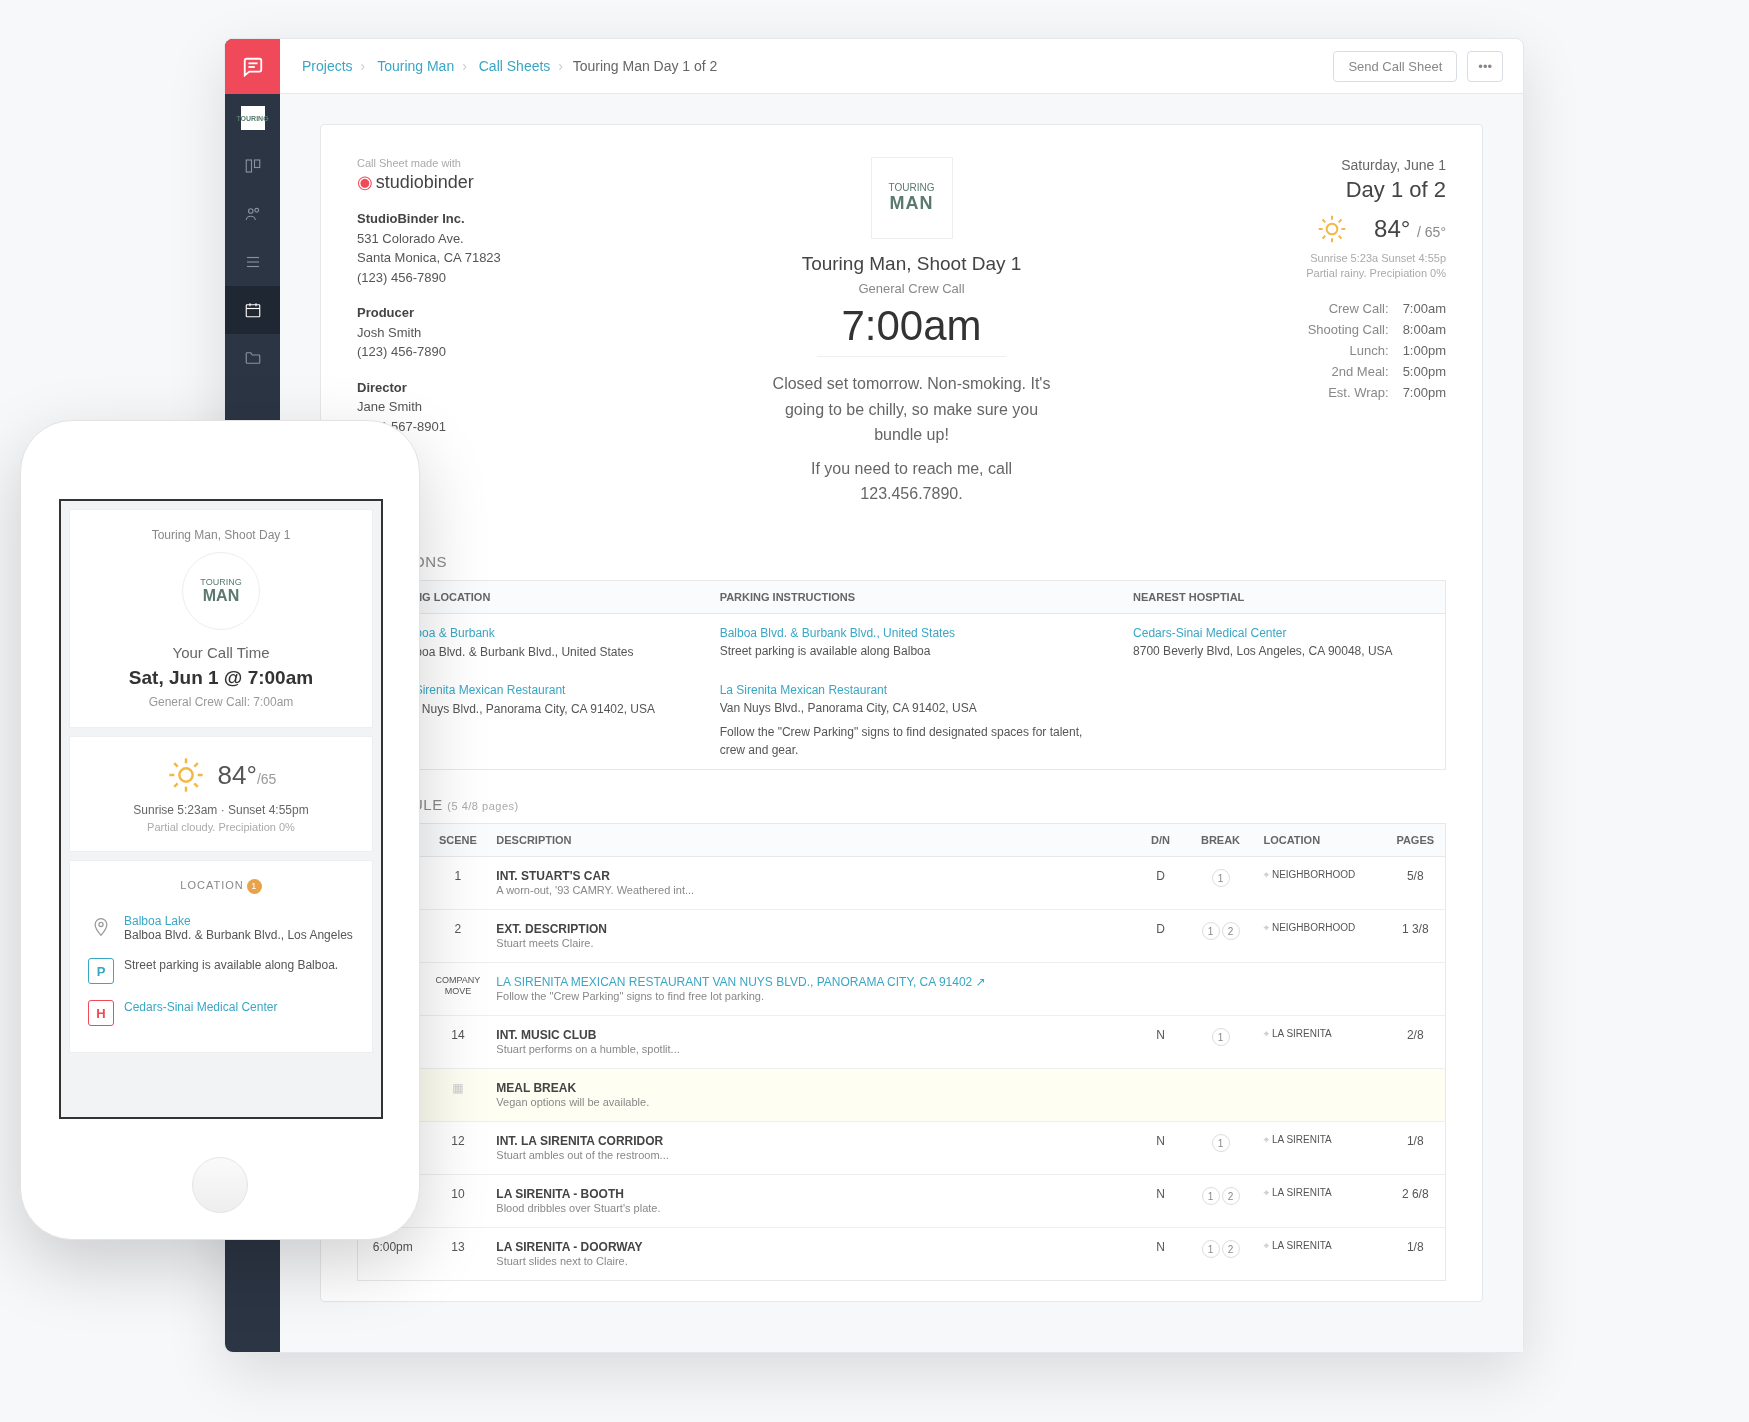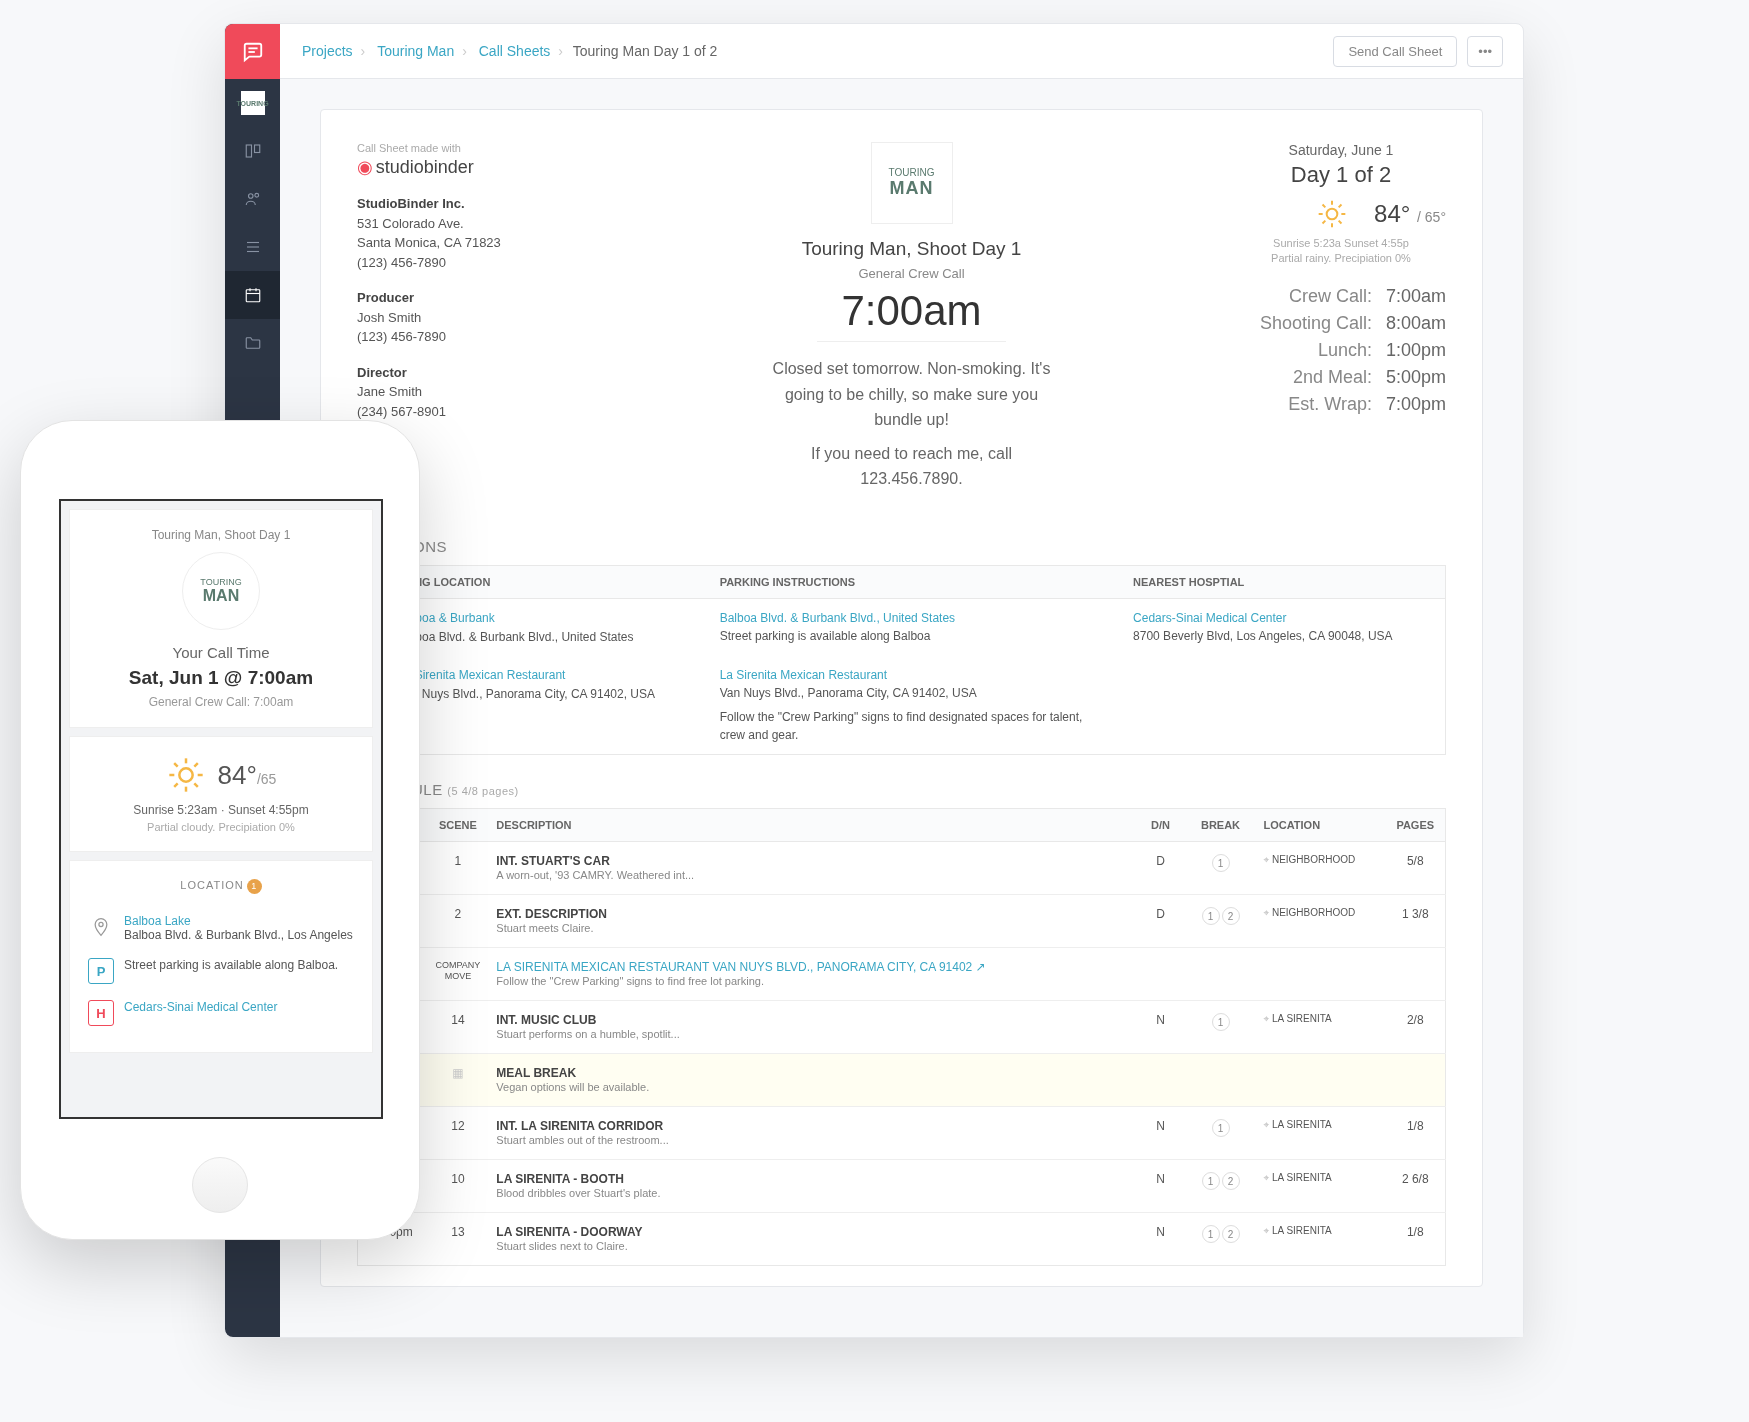--- a/index.html
+++ b/index.html
@@ -1,17 +1,17 @@
 <!DOCTYPE html>
 <html><head>
 <meta charset="utf-8">
 <style>
 *{box-sizing:border-box;margin:0;padding:0}
 body{font-family:-apple-system,Helvetica,Arial,sans-serif;background:#f7f8fa;color:#333;width:1749px;height:1422px;position:relative;overflow:hidden}
-.app{position:absolute;left:224px;top:23px;width:1300px;background:#fff;border:1px solid #e5e7eb;border-radius:8px;box-shadow:0 20px 60px rgba(0,0,0,.12)}
+.app{position:absolute;left:224px;top:38px;width:1300px;background:#fff;border:1px solid #e5e7eb;border-radius:8px;box-shadow:0 20px 60px rgba(0,0,0,.12)}
 .sidebar{position:absolute;left:0;top:0;width:55px;background:#2c3544;height:100%;border-top-left-radius:8px;border-bottom-left-radius:8px}
 .side-top{width:55px;height:55px;background:#f04a5a;display:flex;align-items:center;justify-content:center;border-top-left-radius:8px}
 .side-ico{width:55px;height:48px;display:flex;align-items:center;justify-content:center;color:#8892a3}
 .side-ico.active{background:#1f2732}
 .side-sq{width:24px;height:24px;background:#fff;display:flex;align-items:center;justify-content:center;font-size:7px;color:#5a7a6e;font-weight:700}
 .topbar{margin-left:55px;height:55px;border-bottom:1px solid #e5e7eb;display:flex;align-items:center;padding:0 20px;justify-content:space-between}
 .crumbs{font-size:14px;color:#888}
 .crumbs a{color:#3aa6c4;text-decoration:none;margin:0 2px}
 .crumbs .sep{margin:0 6px;color:#ccc}
 .crumbs .cur{color:#666}
@@ -28,29 +28,29 @@
 .logo .b{font-weight:300}
 .blk{margin-top:16px;line-height:1.5}
 .blk .t{font-weight:700;color:#444}
 .col-c{flex:1;text-align:center}
 .mlogo{width:82px;height:82px;border:1px solid #eee;margin:0 auto 14px;display:flex;align-items:center;justify-content:center;flex-direction:column;font-size:10px;color:#5a7a6e}
 .mlogo .m{font-size:18px;font-weight:700;letter-spacing:1px}
 .shtitle{font-size:19px;color:#444;margin-bottom:6px}
 .gcc{font-size:13px;color:#888;margin-bottom:6px}
 .bigtime{font-size:42px;font-weight:300;color:#333;border-bottom:1px solid #eee;display:inline-block;padding:0 24px 6px;margin-bottom:14px}
 .notes{font-size:16px;color:#666;line-height:1.6;max-width:300px;margin:0 auto}
-.col-r{flex:0 0 210px;text-align:center;font-size:13px;color:#666}
+.col-r{flex:0 0 210px;text-align:right;font-size:13px;color:#666}
 .date{font-size:14px;color:#666}
 .dayof{font-size:22px;color:#444;font-weight:300;margin:4px 0 10px}
 .wxrow{display:flex;justify-content:flex-end;align-items:center;gap:26px;margin-bottom:6px}
 .sun{width:32px;height:32px}
 .temp{font-size:24px;color:#444}
 .temp .lo{font-size:14px;color:#888}
 .wxsm{font-size:11px;color:#aaa;line-height:1.4}
-.tlist{margin-top:16px;font-size:18px}
+.tlist{margin-top:16px;font-size:13px}
 .tlist div{display:flex;justify-content:flex-end;gap:14px;padding:3px 0}
 .sec{padding:0 36px 20px}
 .sec-t{font-size:15px;color:#888;letter-spacing:.5px;margin:26px 0 10px}
 .sec-t .sub{font-size:11px;color:#aaa;text-transform:none}
 .ltbl{width:100%;border:1px solid #e8e8e8;border-collapse:collapse;font-size:12px}
 .ltbl th{background:#fafbfc;text-align:left;padding:10px 14px;font-weight:600;color:#666;font-size:11px;border-bottom:1px solid #e8e8e8}
 .ltbl td{padding:10px 14px;vertical-align:top;line-height:1.5;color:#555}
 .ltbl .num{display:inline-block;width:18px;height:18px;border-radius:50%;background:#d0d4da;color:#fff;font-size:10px;text-align:center;line-height:18px;margin-right:8px}
 .lk{color:#3aa6c4}
 .stbl{width:100%;border:1px solid #e8e8e8;border-collapse:collapse;font-size:12px}

